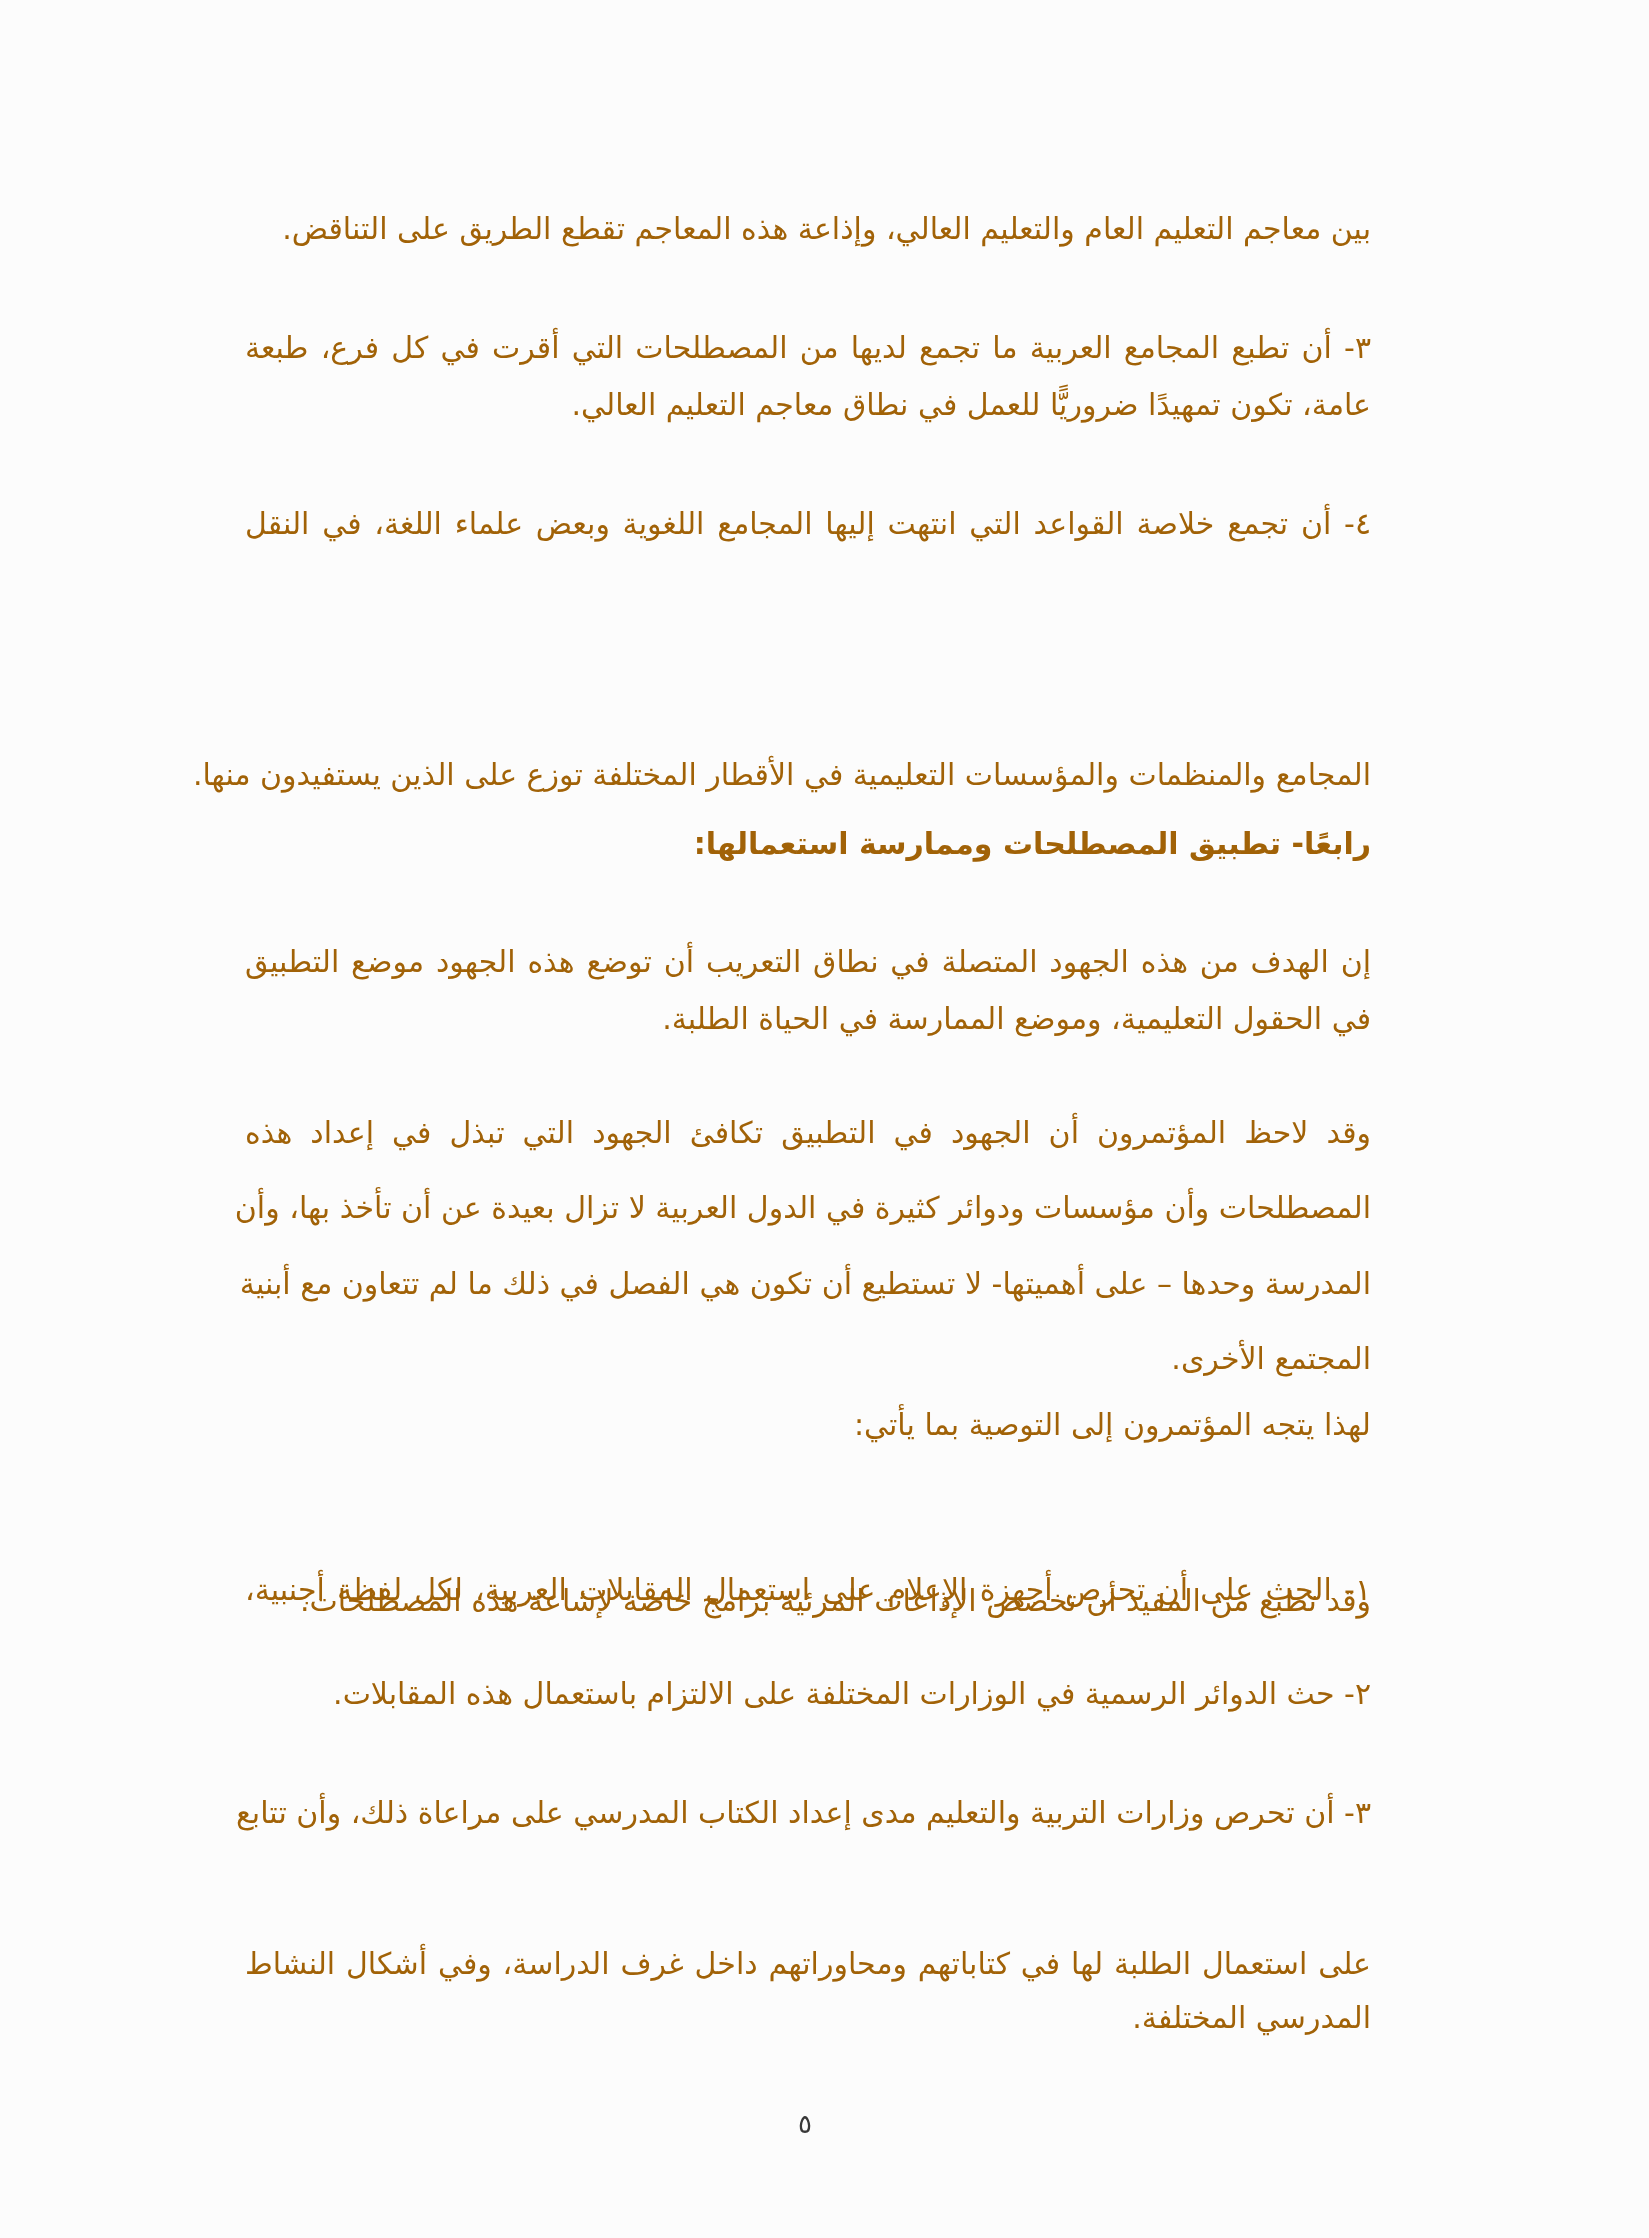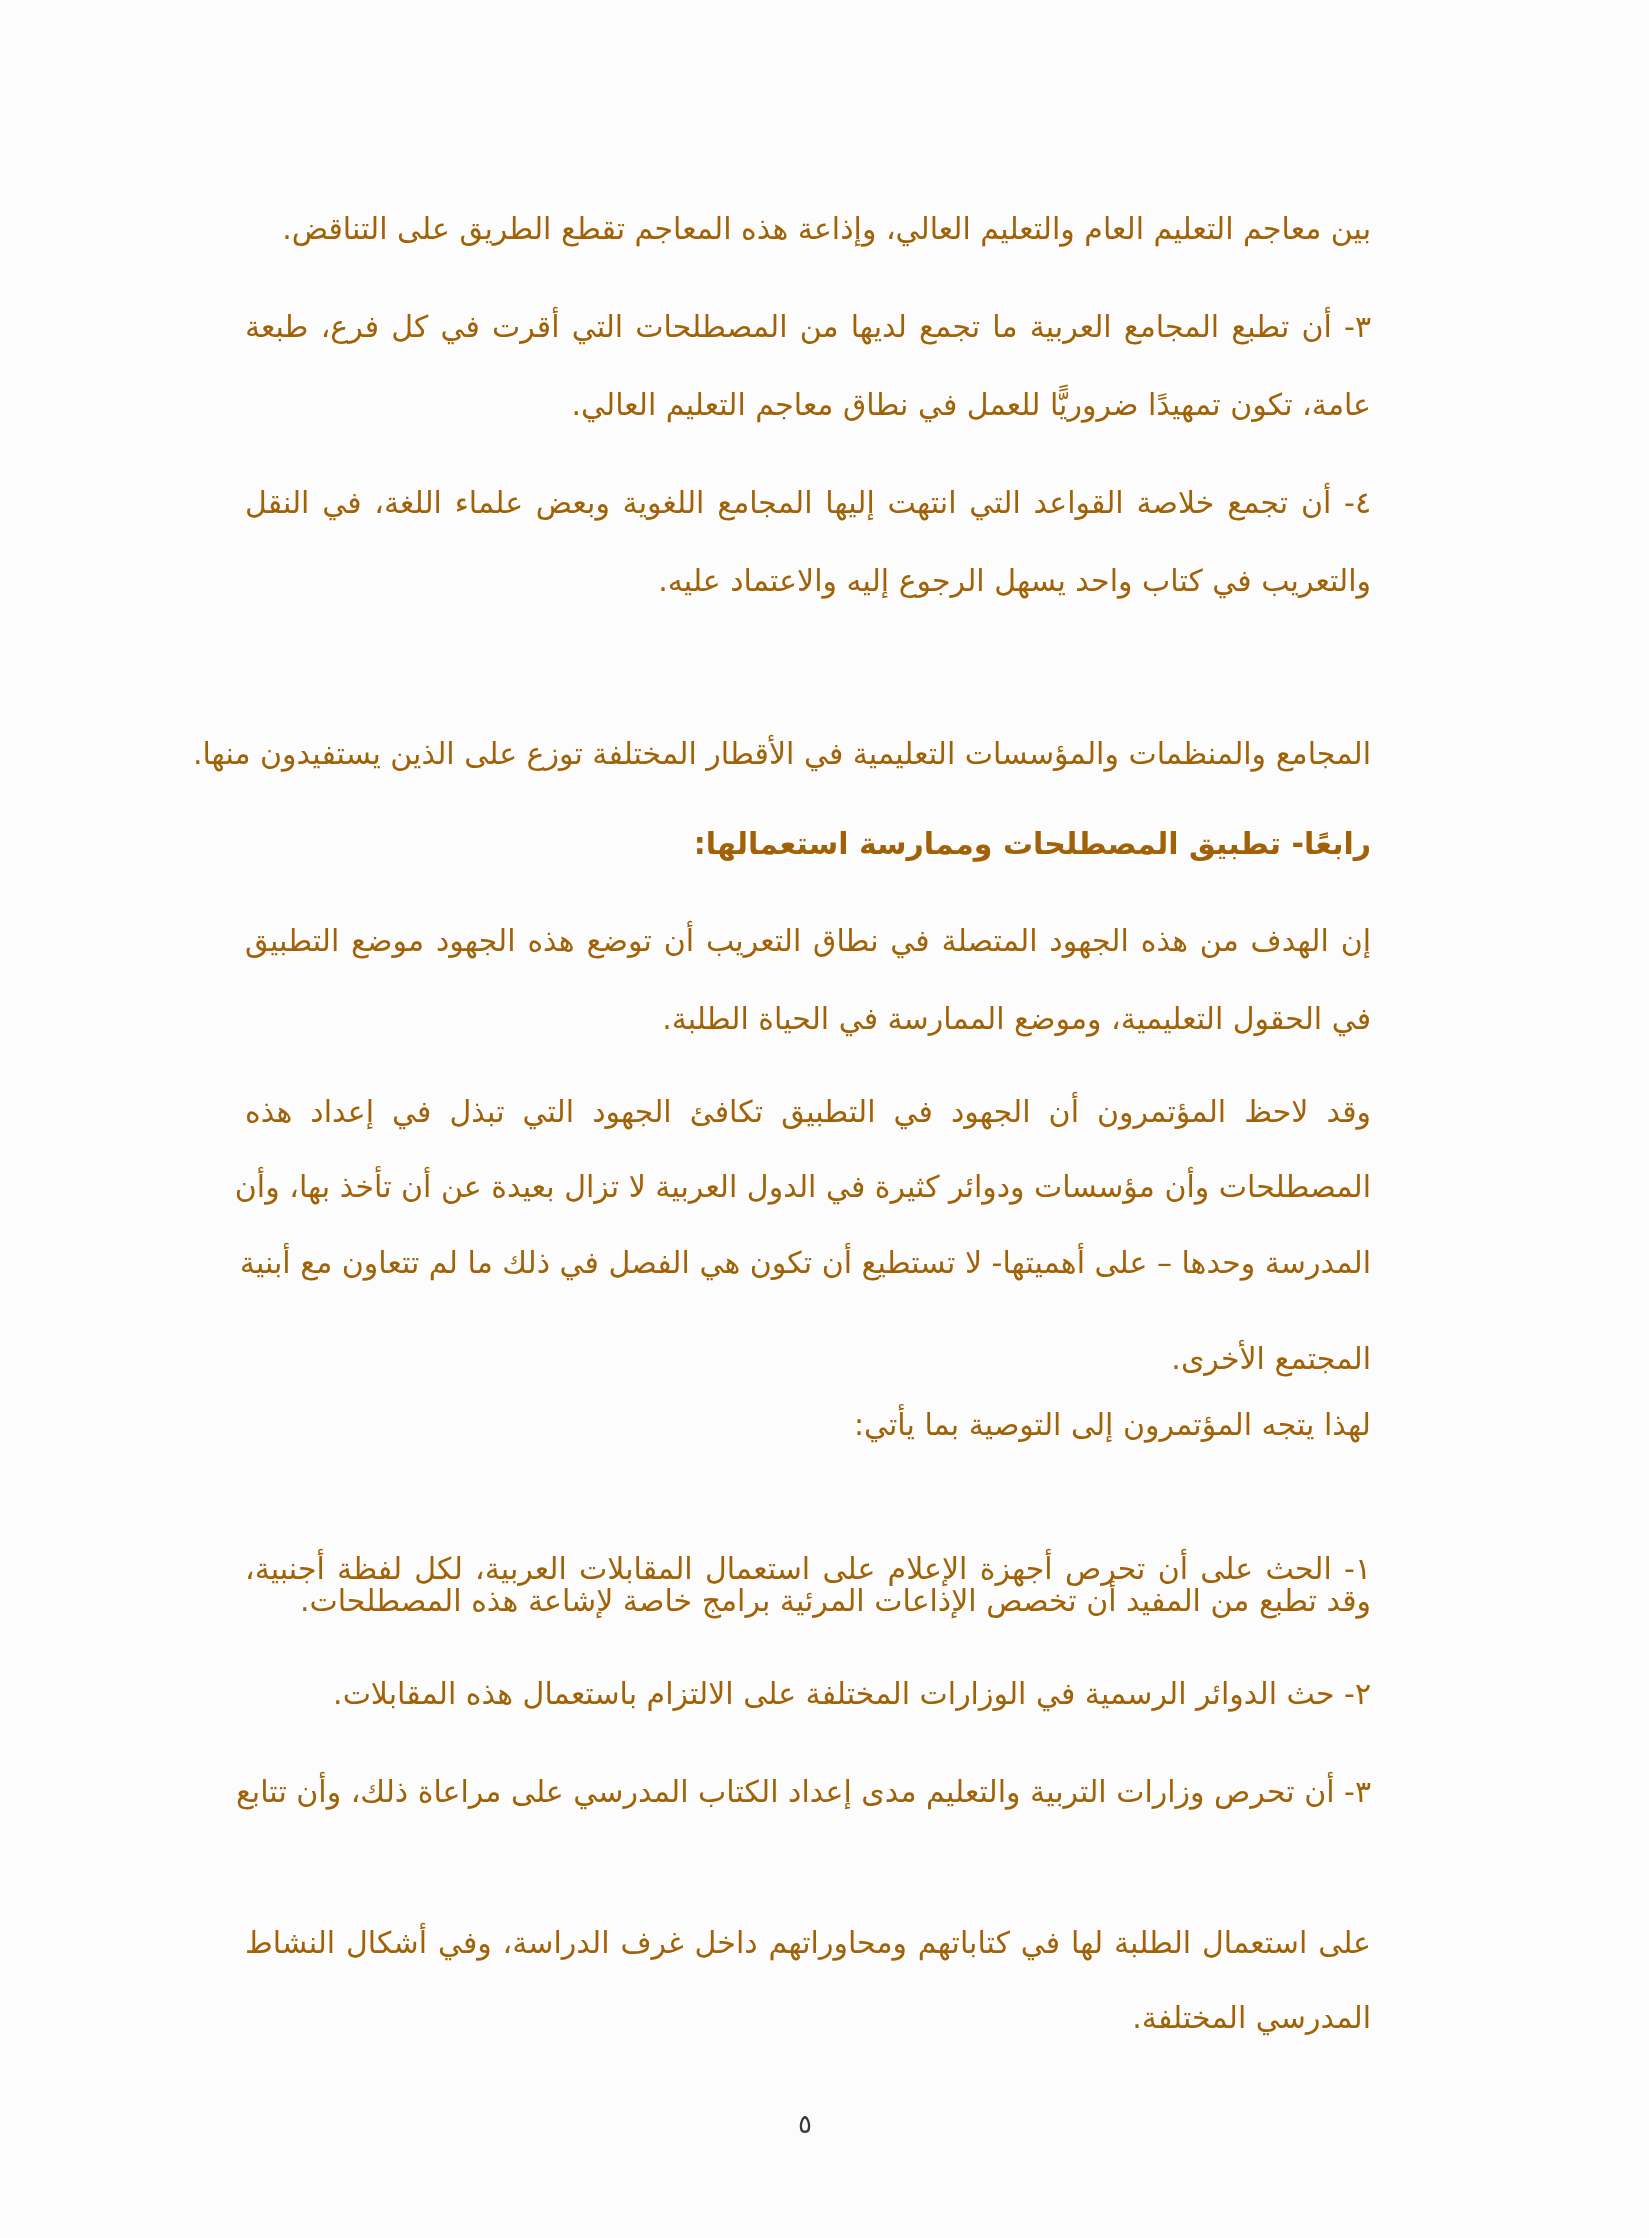--- a/index.html
+++ b/index.html
@@ -17,20 +17,21 @@
     font-family: "DejaVu Sans", sans-serif;
     font-size: 30px;
     line-height: 45px;
     height: 45px;
     color: #a16207;
   }
   .line.justify {
     left: 245px;
     text-align: justify;
     text-align-last: justify;
+    margin-top: 21px;
   }
   .line.bold { font-weight: bold; }
   .page-number {
     position: absolute;
     left: 792px;
     top: 2109px;
     width: 26px;
     text-align: center;
     font-family: "DejaVu Sans", sans-serif;
     font-size: 26px;
@@ -38,21 +39,20 @@
   }
 </style>
 </head>
 <body>
 
 <div class="page">
   <div class="line" style="top:206px">بين معاجم التعليم العام والتعليم العالي، وإذاعة هذه المعاجم تقطع الطريق على التناقض.</div>
   <div class="line justify" style="top:304px">٣- أن تطبع المجامع العربية ما تجمع لديها من المصطلحات التي أقرت في كل فرع، طبعة</div>
   <div class="line" style="top:382px">عامة، تكون تمهيدًا ضروريًّا للعمل في نطاق معاجم      التعليم العالي.</div>
   <div class="line justify" style="top:480px">٤- أن تجمع خلاصة القواعد التي انتهت إليها المجامع اللغوية وبعض علماء اللغة، في النقل</div>
-  <div class="line" style="top:558px">والتعريب في كتاب واحد يسهل الرجوع إليه والاعتماد عليه.</div>
   <div class="line justify" style="top:731px">المجامع والمنظمات والمؤسسات التعليمية في الأقطار المختلفة توزع على الذين يستفيدون منها.</div>
   <div class="line bold" style="top:821px">رابعًا- تطبيق المصطلحات وممارسة استعمالها:</div>
   <div class="line justify" style="top:918px">إن الهدف من هذه الجهود المتصلة في نطاق التعريب أن توضع هذه الجهود موضع التطبيق</div>
   <div class="line" style="top:996px">في الحقول التعليمية، وموضع الممارسة في      الحياة الطلبة.</div>
   <div class="line justify" style="top:1089px">وقد لاحظ المؤتمرون أن الجهود في التطبيق تكافئ الجهود التي تبذل في إعداد هذه</div>
   <div class="line justify" style="top:1164px">المصطلحات وأن مؤسسات ودوائر كثيرة في الدول العربية لا تزال بعيدة عن أن تأخذ بها، وأن</div>
   <div class="line justify" style="top:1240px">المدرسة وحدها – على أهميتها- لا تستطيع أن تكون هي الفصل في ذلك ما لم تتعاون مع أبنية</div>
   <div class="line" style="top:1336px">المجتمع الأخرى.</div>
   <div class="line" style="top:1402px">لهذا يتجه المؤتمرون إلى التوصية بما يأتي:</div>
   <div class="line justify" style="top:1546px">١- الحث على أن تحرص أجهزة الإعلام على استعمال المقابلات العربية، لكل لفظة أجنبية،</div>

